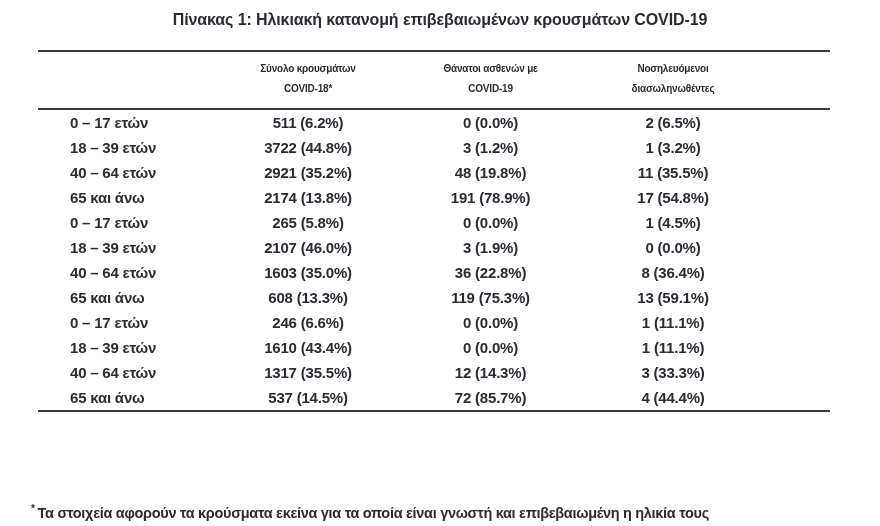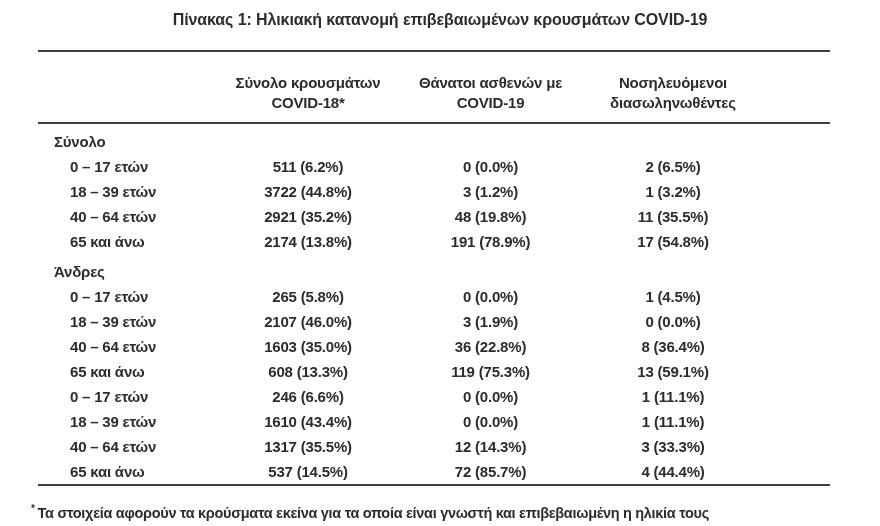--- a/index.html
+++ b/index.html
@@ -28,23 +28,23 @@
     border-bottom: 2px solid #3c3d42;
   }
   col.c0 { width: 175px; }
   col.c1 { width: 190px; }
   col.c2 { width: 175px; }
   col.c3 { width: 190px; }
   col.c4 { width: 62px; }
 
   thead th {
     border-bottom: 2px solid #3c3d42;
-    font-size: 15px; font-weight: bold;
+    font-size: 10px; font-weight: bold;
     vertical-align: middle;
-    padding: 21px 0 9px 0;
+    padding: 7px 0 9px 0;
     line-height: 20px;
     letter-spacing: -0.2px;
   }
 
   tbody td {
     font-size: 15px; font-weight: bold;
     text-align: center;
     padding: 4px 0;
     line-height: 17px;
     letter-spacing: -0.2px;
@@ -95,23 +95,20 @@
         </th>
         <th>
           <div>Νοσηλευόμενοι</div>
           <div>διασωληνωθέντες</div>
         </th>
         <th></th>
       </tr>
     </thead>
     <tbody>
 
-      <tr class="section-row">
-        <td colspan="5">Σύνολο</td>
-      </tr>
       <tr>
         <td class="age-cell">0 – 17 ετών</td>
         <td>511 (6.2%)</td>
         <td>0 (0.0%)</td>
         <td>2 (6.5%)</td>
         <td></td>
       </tr>
       <tr>
         <td class="age-cell">18 – 39 ετών</td>
         <td>3722 (44.8%)</td>
@@ -127,23 +124,20 @@
         <td></td>
       </tr>
       <tr>
         <td class="age-cell">65 και άνω</td>
         <td>2174 (13.8%)</td>
         <td>191 (78.9%)</td>
         <td>17 (54.8%)</td>
         <td></td>
       </tr>
 
-      <tr class="section-row">
-        <td colspan="5">Άνδρες</td>
-      </tr>
       <tr>
         <td class="age-cell">0 – 17 ετών</td>
         <td>265 (5.8%)</td>
         <td>0 (0.0%)</td>
         <td>1 (4.5%)</td>
         <td></td>
       </tr>
       <tr>
         <td class="age-cell">18 – 39 ετών</td>
         <td>2107 (46.0%)</td>

